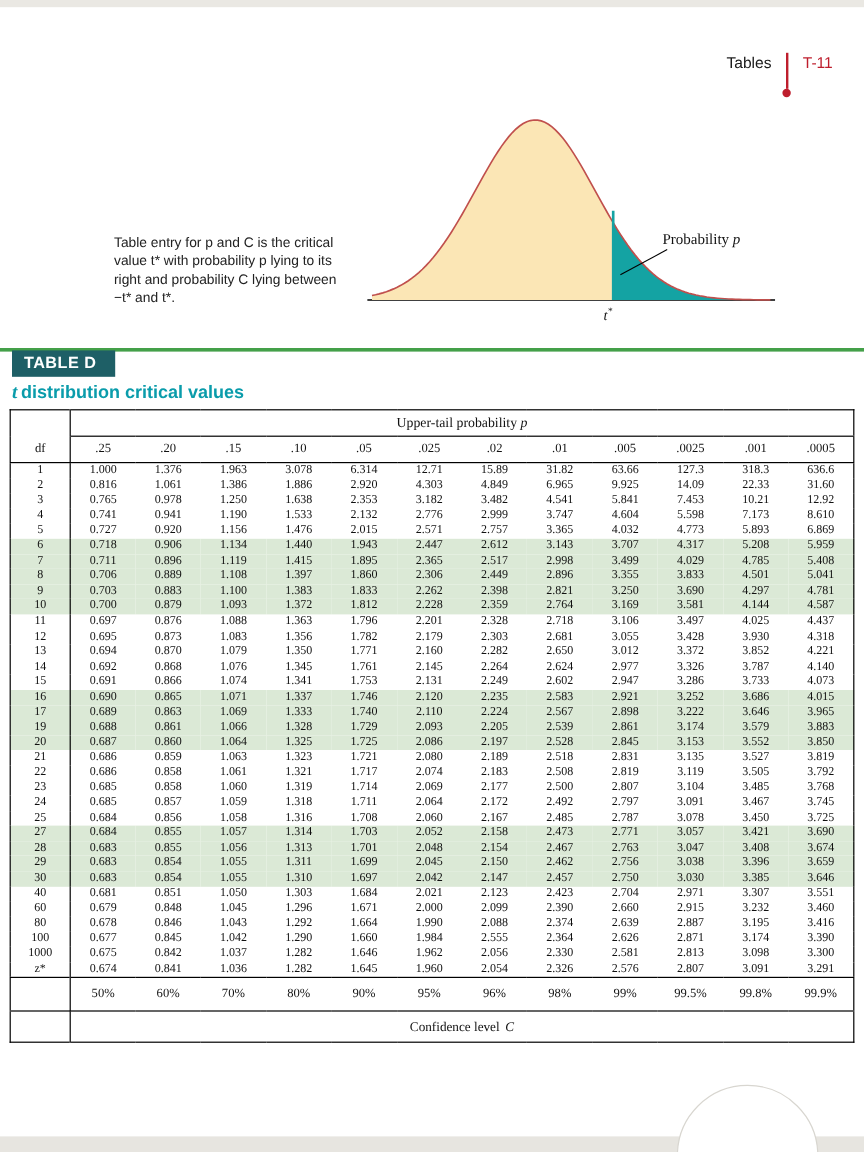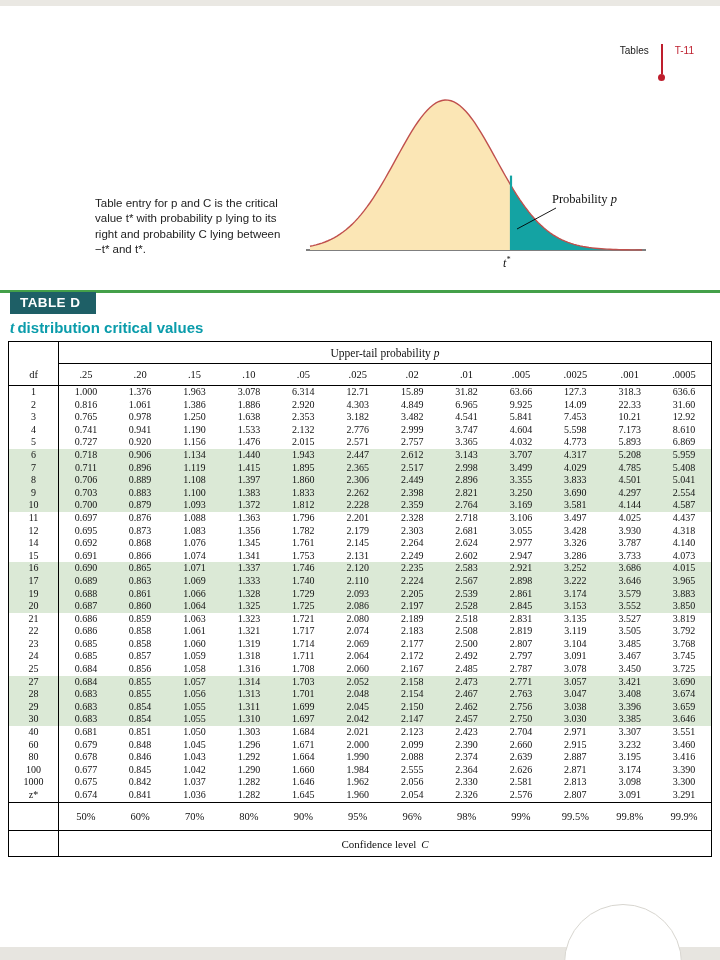--- a/index.html
+++ b/index.html
@@ -9,21 +9,21 @@
     background: #ffffff; color: #111;
     font-family: "Liberation Serif", serif;
   }
 
   .edge-top { position: absolute; top: 0; left: 0; width: 100%; height: 6px; background: #eae8e3; }
   .edge-bottom { position: absolute; bottom: 0; left: 0; width: 100%; height: 13px; background: #e7e5e0; }
   .corner-circle { position: absolute; right: 38px; bottom: -62px; width: 118px; height: 118px;
     border-radius: 50%; background: #fff; border: 1px solid #d8d6d0; }
 
   .running-head { position: absolute; top: 44px; right: 26px; display: flex; align-items: flex-start;
-    font-family: "Liberation Sans", sans-serif; font-size: 10px; }
+    font-family: "Liberation Sans", sans-serif; font-size: 13px; }
   .running-head .tables-label { margin-right: 12px; color: #1a1a1a; padding-top: 1px; }
   .head-rule { width: 2px; height: 30px; background: var(--red, #be1e2d); position: relative; margin-right: 12px; }
   .head-rule::after { content: ""; position: absolute; left: -2.5px; bottom: -7px; width: 7px; height: 7px;
     border-radius: 50%; background: var(--red, #be1e2d); }
   .page-num { color: var(--red, #be1e2d); padding-top: 1px; }
 
   .figure { position: absolute; left: 306px; top: 78px; width: 340px; height: 195px; }
   .figure svg { position: absolute; left: 0; top: 0; }
   #curve-fill { fill: var(--curve-fill, #fbe6b5); }
   #curve-stroke { fill: none; stroke: var(--curve-stroke, #c0504d); stroke-width: 1.4; }
@@ -249,21 +249,21 @@
           <td>0.883</td>
           <td>1.100</td>
           <td>1.383</td>
           <td>1.833</td>
           <td>2.262</td>
           <td>2.398</td>
           <td>2.821</td>
           <td>3.250</td>
           <td>3.690</td>
           <td>4.297</td>
-          <td>2.554</td>
+          <td>4.781</td>
         </tr>
         <tr class="band">
           <td class="df-cell">10</td>
           <td>0.700</td>
           <td>0.879</td>
           <td>1.093</td>
           <td>1.372</td>
           <td>1.812</td>
           <td>2.228</td>
           <td>2.359</td>
@@ -295,20 +295,35 @@
           <td>1.083</td>
           <td>1.356</td>
           <td>1.782</td>
           <td>2.179</td>
           <td>2.303</td>
           <td>2.681</td>
           <td>3.055</td>
           <td>3.428</td>
           <td>3.930</td>
           <td>4.318</td>
+        </tr>
+        <tr>
+          <td class="df-cell">13</td>
+          <td>0.694</td>
+          <td>0.870</td>
+          <td>1.079</td>
+          <td>1.350</td>
+          <td>1.771</td>
+          <td>2.160</td>
+          <td>2.282</td>
+          <td>2.650</td>
+          <td>3.012</td>
+          <td>3.372</td>
+          <td>3.852</td>
+          <td>4.221</td>
         </tr>
         <tr>
           <td class="df-cell">14</td>
           <td>0.692</td>
           <td>0.868</td>
           <td>1.076</td>
           <td>1.345</td>
           <td>1.761</td>
           <td>2.145</td>
           <td>2.264</td>

